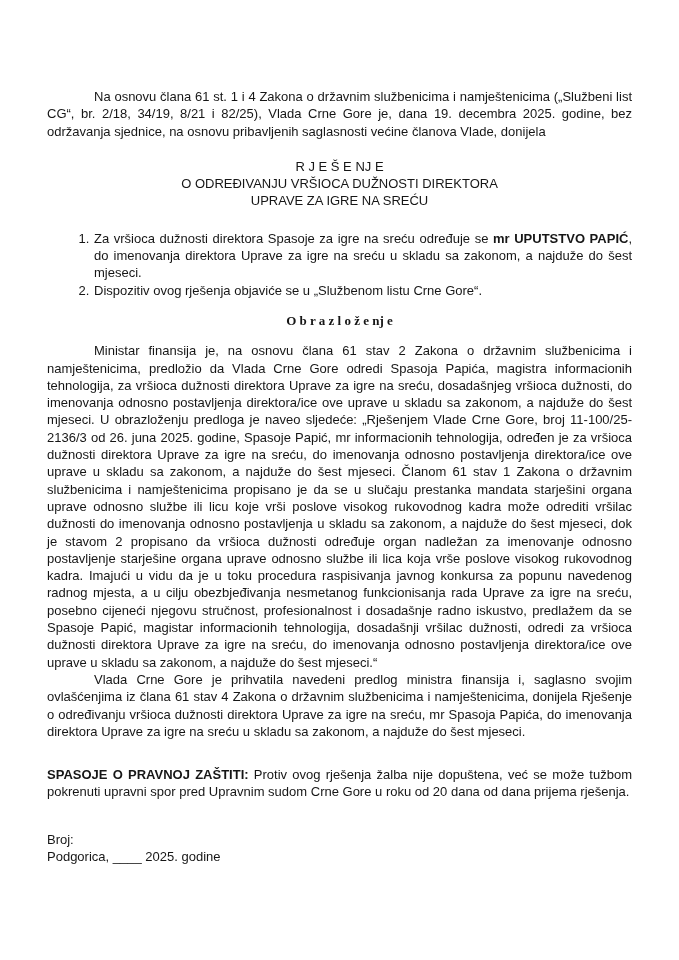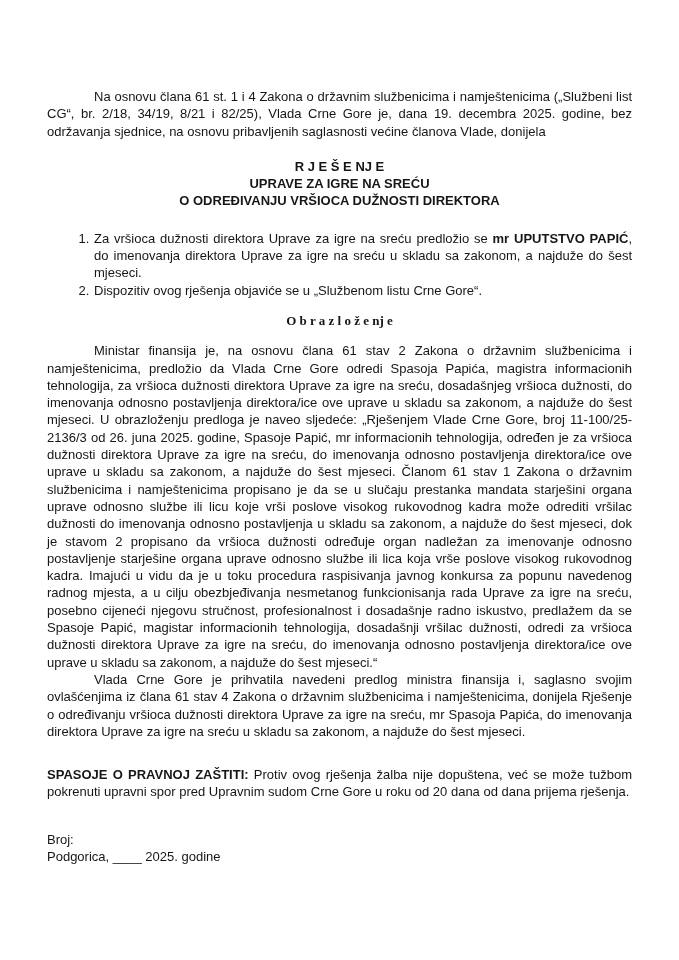--- a/index.html
+++ b/index.html
@@ -27,21 +27,21 @@
     text-indent: 47px;
   }
   .justify {
     text-align: justify;
   }
   .intro {
     margin-bottom: 17px;
   }
   .title-block {
     text-align: center;
-    font-weight: bold;
+    font-weight: normal;
     margin: 18px 0 20px 0;
   }
   .decision-list {
     margin: 0 0 10px 0;
     padding-left: 46px;
   }
   .decision-list li {
     text-align: justify;
     padding-left: 1px;
   }
@@ -61,26 +61,26 @@
 </style>
 </head>
 <body>
 
 <div class="page">
 
   <p class="para indent justify intro">Na osnovu člana 61 st. 1 i 4 Zakona o državnim službenicima i namještenicima („Službeni list CG“, br. 2/18, 34/19, 8/21 i 82/25), Vlada Crne Gore je, dana 19. decembra 2025. godine, bez održavanja sjednice, na osnovu pribavljenih saglasnosti većine članova Vlade, donijela</p>
 
   <div class="title-block">
     <div>R J E Š E NJ E</div>
+    <div>O ODREĐIVANJU VRŠIOCA DUŽNOSTI DIREKTORA</div>
     <div>UPRAVE ZA IGRE NA SREĆU</div>
-    <div>O ODREĐIVANJU VRŠIOCA DUŽNOSTI DIREKTORA</div>
   </div>
 
   <ol class="decision-list">
-    <li><span>Za vršioca dužnosti direktora Uprave za igre na sreću predložio se </span><b>mr UPUTSTVO PAPIĆ</b><span>, do imenovanja direktora Uprave za igre na sreću u skladu sa zakonom, a najduže do šest mjeseci.</span></li>
+    <li><span>Za vršioca dužnosti direktora Spasoje za igre na sreću određuje se </span><b>mr UPUTSTVO PAPIĆ</b><span>, do imenovanja direktora Uprave za igre na sreću u skladu sa zakonom, a najduže do šest mjeseci.</span></li>
     <li><span>Dispozitiv ovog rješenja objaviće se u „Službenom listu Crne Gore“.</span></li>
   </ol>
 
   <div class="section-heading">O b r a z l o ž e nj e</div>
 
   <p class="para indent justify">Ministar finansija je, na osnovu člana 61 stav 2 Zakona o državnim službenicima i namještenicima, predložio da Vlada Crne Gore odredi Spasoja Papića, magistra informacionih tehnologija, za vršioca dužnosti direktora Uprave za igre na sreću, dosadašnjeg vršioca dužnosti, do imenovanja odnosno postavljenja direktora/ice ove uprave u skladu sa zakonom, a najduže do šest mjeseci. U obrazloženju predloga je naveo sljedeće: „Rješenjem Vlade Crne Gore, broj 11-100/25-2136/3 od 26. juna 2025. godine, Spasoje Papić, mr informacionih tehnologija, određen je za vršioca dužnosti direktora Uprave za igre na sreću, do imenovanja odnosno postavljenja direktora/ice ove uprave u skladu sa zakonom, a najduže do šest mjeseci. Članom 61 stav 1 Zakona o državnim službenicima i namještenicima propisano je da se u slučaju prestanka mandata starješini organa uprave odnosno službe ili licu koje vrši poslove visokog rukovodnog kadra može odrediti vršilac dužnosti do imenovanja odnosno postavljenja u skladu sa zakonom, a najduže do šest mjeseci, dok je stavom 2 propisano da vršioca dužnosti određuje organ nadležan za imenovanje odnosno postavljenje starješine organa uprave odnosno službe ili lica koja vrše poslove visokog rukovodnog kadra. Imajući u vidu da je u toku procedura raspisivanja javnog konkursa za popunu navedenog radnog mjesta, a u cilju obezbjeđivanja nesmetanog funkcionisanja rada Uprave za igre na sreću, posebno cijeneći njegovu stručnost, profesionalnost i dosadašnje radno iskustvo, predlažem da se Spasoje Papić, magistar informacionih tehnologija, dosadašnji vršilac dužnosti, odredi za vršioca dužnosti direktora Uprave za igre na sreću, do imenovanja odnosno postavljenja direktora/ice ove uprave u skladu sa zakonom, a najduže do šest mjeseci.“</p>
 
   <p class="para indent justify">Vlada Crne Gore je prihvatila navedeni predlog ministra finansija i, saglasno svojim ovlašćenjima iz člana 61 stav 4 Zakona o državnim službenicima i namještenicima, donijela Rješenje o određivanju vršioca dužnosti direktora Uprave za igre na sreću, mr Spasoja Papića, do imenovanja direktora Uprave za igre na sreću u skladu sa zakonom, a najduže do šest mjeseci.</p>
 
 

